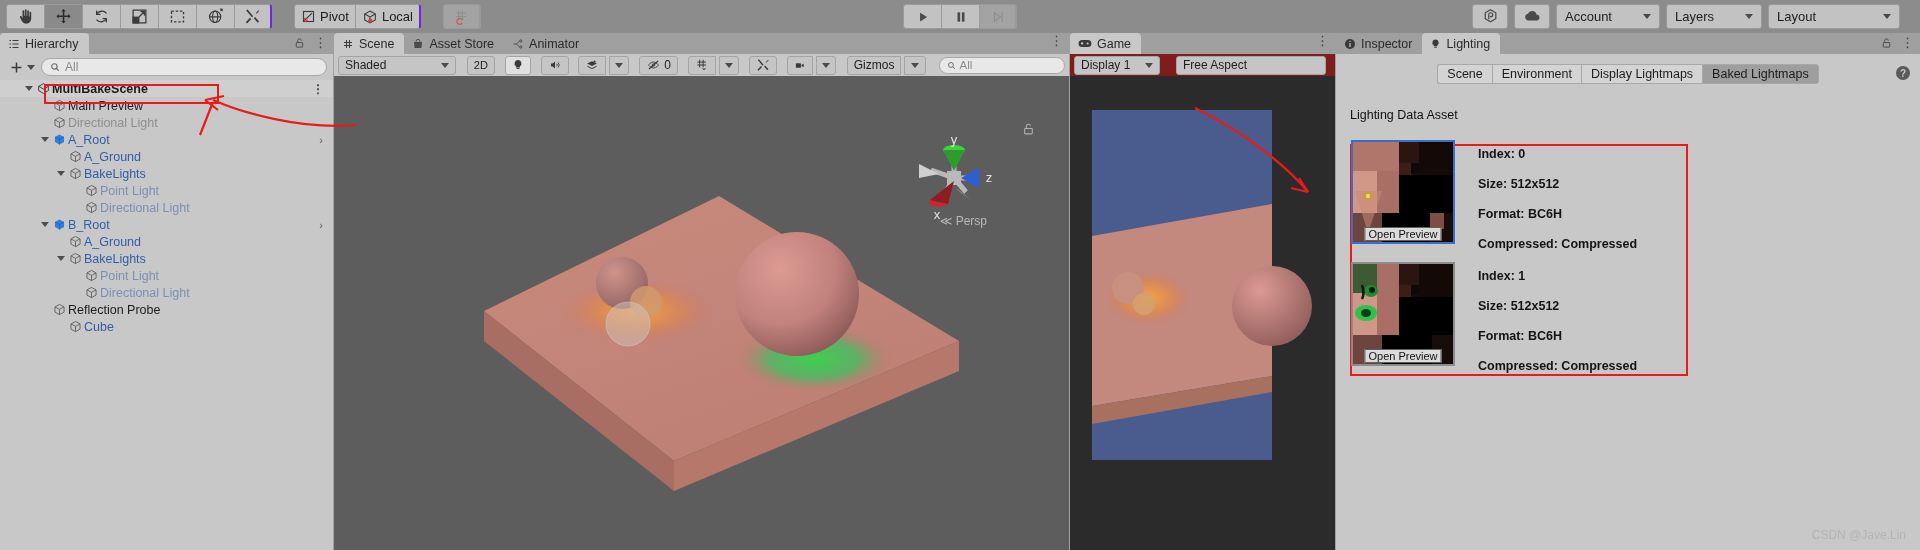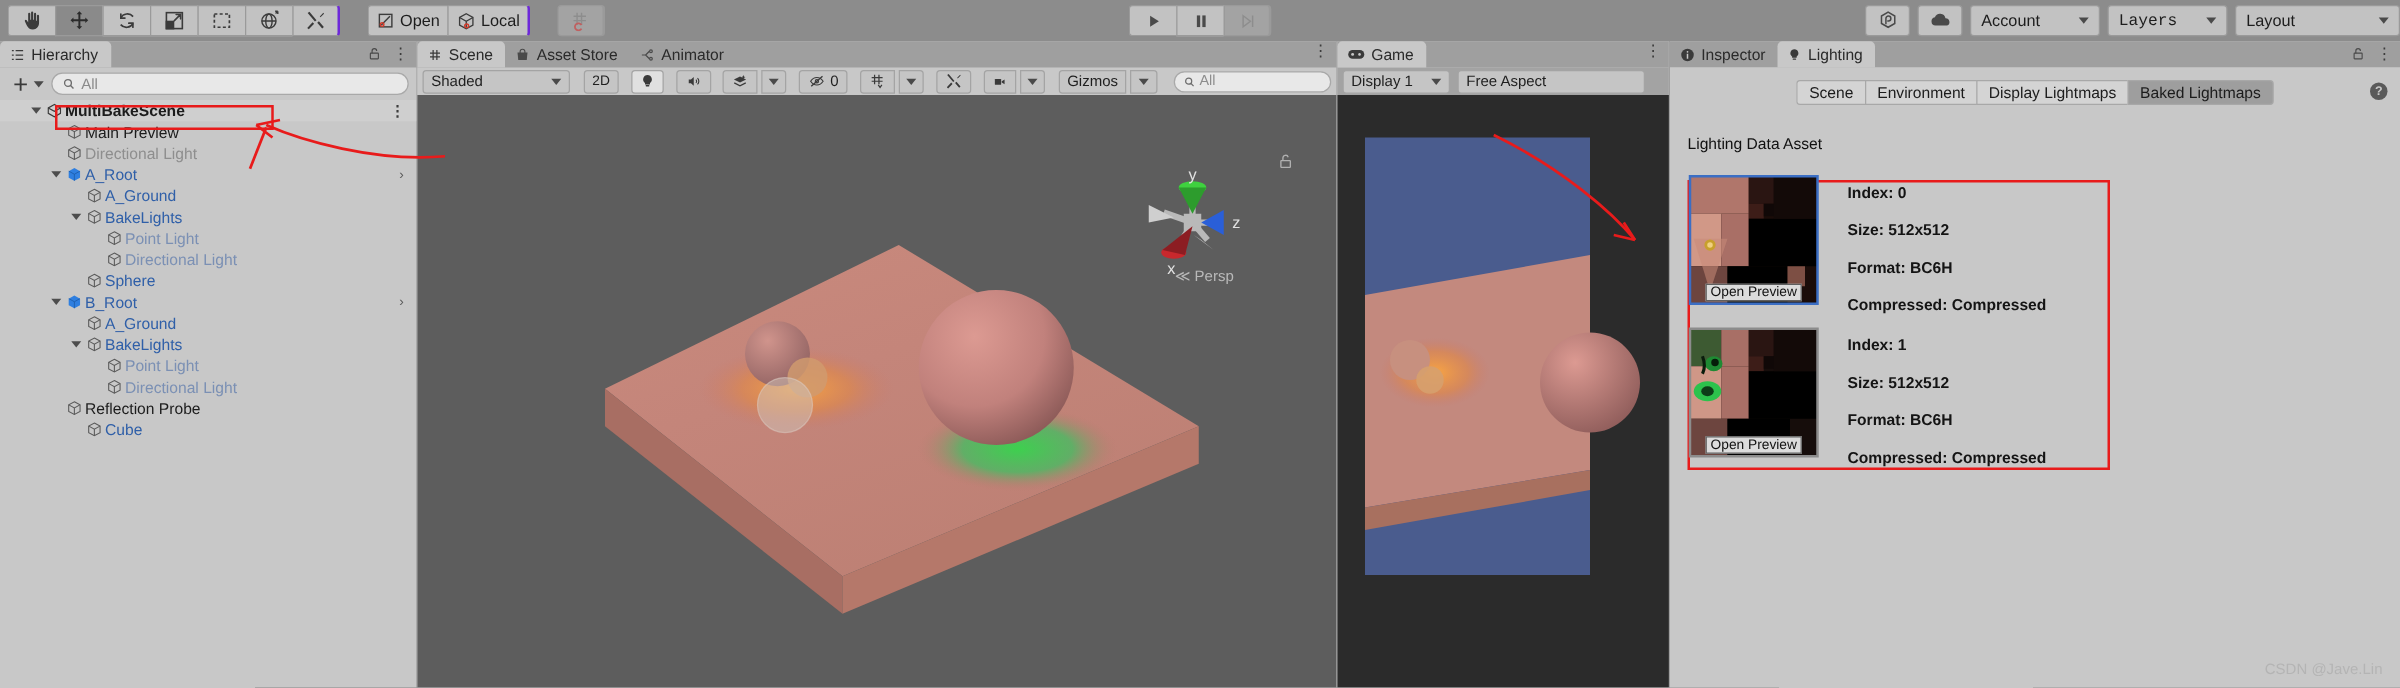--- a/index.html
+++ b/index.html
@@ -31,21 +31,21 @@
   .tbtn.dim { background: #a3a3a3; color: #8d8d8d; border-color:#9a9a9a; }
   .tbtn svg { display:block; }
   .tbtn-lbl { font-size: 13px; margin-left: 4px; color:#1d1d1d; }
   .sep { width: 16px; }
 
   .tb-center {
     position: absolute; left: 50%; transform: translateX(-50%);
     display:flex; align-items:center; height:25px;
   }
   .tb-right {
-    position: absolute; right: 0; display: flex; align-items: center; height: 25px; gap: 6px;
+    position: absolute; right: 20px; display: flex; align-items: center; height: 25px; gap: 6px;
   }
   .dropbtn {
     height: 25px; background: #c2c2c2; border: 1px solid #9a9a9a; border-radius: 3px;
     display: flex; align-items: center; padding: 0 8px; gap: 10px; color: #1d1d1d; font-size: 13px;
   }
   .dropbtn .caret { margin-left: auto; }
   .caret { width:0;height:0;border-left:4px solid transparent;border-right:4px solid transparent;border-top:5px solid #4a4a4a; }
   .iconbtn {
     width: 36px; height: 25px; background: #c2c2c2; border: 1px solid #9a9a9a; border-radius: 3px;
     display:flex; align-items:center; justify-content:center;
@@ -91,21 +91,21 @@
   .sbtn { height: 19px; background:#c5c5c5; border:1px solid #a4a4a4; display:flex; align-items:center; justify-content:center; padding:0 6px; font-size:12px; color:#1e1e1e; }
   .sbtn.l { border-radius: 3px 0 0 3px; }
   .sbtn.r { border-radius: 0 3px 3px 0; }
   .sbtn.solo { border-radius: 3px; }
   .shaded-dd { width: 150px; justify-content: space-between; border-radius:3px; }
   .scene-search { width: 160px; height: 17px; background:#e8e8e8; border:1px solid #a9a9a9; border-radius:9px; display:flex; align-items:center; padding:0 7px; gap:4px; color:#8d8d8d; font-size:11.5px; }
   .scene-view { position: relative; width: 735px; height: 474px; background: #5d5d5d; overflow: hidden; }
 
   
   #gamepanel { left: 1070px; top: 33px; width: 265px; height: 517px; }
-  .game-toolbar { height: 22px; background:#a3a3a3; display:flex; align-items:center; padding:1px 4px; gap:6px; }
+  .game-toolbar { height: 22px; background:#7f1d1d; display:flex; align-items:center; padding:1px 4px; gap:16px; }
   .game-view { width: 265px; height: 474px; background:#2b2b2b; position:relative; overflow:hidden; }
 
   
   #lightpanel { left: 1336px; top: 33px; width: 584px; height: 517px; }
   .light-body { padding: 8px 0 0 0; position: relative; height: 496px; background:#c8c8c8; }
   .subtabs { display:flex; justify-content:center; margin-top:2px; }
   .subtab { height: 20px; padding: 0 9px; background:#d4d4d4; border:1px solid #a8a8a8; border-right:none; display:flex; align-items:center; font-size:12.5px; color:#1c1c1c; }
   .subtab:first-child { border-radius: 3px 0 0 3px; }
   .subtab:last-child { border-radius: 0 3px 3px 0; border-right:1px solid #a8a8a8; }
   .subtab.active { background:#9e9e9e; }
@@ -192,21 +192,21 @@
 
     <div class="sep"></div>
 
     <div class="tbgroup">
       <div class="tbtn">
         <svg width="15" height="15" viewBox="0 0 24 24" fill="none" stroke="#3b3b3b" stroke-width="1.8">
             <rect x="4" y="4" width="16" height="16"></rect>
             <path d="M6.5 17.5L17.5 6.5"></path>
             <circle cx="7.5" cy="17" r="2.3" stroke="#d23b2b" stroke-width="1.8" fill="none"></circle>
           </svg>
-        <span class="tbtn-lbl">Open</span>
+        <span class="tbtn-lbl">Pivot</span>
       </div>
       <div class="tbtn">
         <svg width="16" height="16" viewBox="0 0 24 24" fill="none" stroke="#3b3b3b" stroke-width="1.6">
             <path d="M12 3l8 4.5v9L12 21l-8-4.5v-9z"></path>
             <path d="M4 7.5l8 4.5 8-4.5M12 12v9"></path>
             <circle cx="12.5" cy="17.5" r="2.3" stroke="#d23b2b" stroke-width="1.8"></circle>
           </svg>
         <span class="tbtn-lbl">Local</span>
       </div>
     </div>
@@ -251,21 +251,21 @@
       </div>
       <div class="iconbtn">
         <svg width="19" height="19" viewBox="0 0 24 24" fill="#4a4a4a">
             <path d="M18.5 17H6.8A4.3 4.3 0 0 1 6.2 8.5a5.6 5.6 0 0 1 10.7 1A3.9 3.9 0 0 1 18.5 17z"></path>
           </svg>
       </div>
       <div class="dropbtn" style="width:104px;">
         <span>Account</span>
         <span class="caret"></span>
       </div>
-      <div class="dropbtn" style="width:96px;font-family:Liberation Mono, monospace;">
+      <div class="dropbtn" style="width:96px;">
         <span>Layers</span>
         <span class="caret"></span>
       </div>
       <div class="dropbtn" style="width:132px;">
         <span>Layout</span>
         <span class="caret"></span>
       </div>
     </div>
   </div>
 
@@ -391,31 +391,20 @@
         <div class="hrow bluedim">
           <div style="width: 70px;"></div>
           <span class="twisty"></span>
           <span class="go-ico">
             <svg width="13" height="13" viewBox="0 0 24 24" fill="none" stroke="#5a5a5a" stroke-width="1.6">
               <path d="M12 2.6l8.4 4.6v9.6L12 21.4 3.6 16.8V7.2z"></path>
               <path d="M3.8 7.2L12 11.8l8.2-4.6M12 11.8v9.6"></path>
             </svg>
           </span>
           <span>Directional Light</span>
-        </div>
-        <div class="hrow blue">
-          <div style="width: 54px;"></div>
-          <span class="twisty"></span>
-          <span class="go-ico">
-            <svg width="13" height="13" viewBox="0 0 24 24" fill="none" stroke="#5a5a5a" stroke-width="1.6">
-              <path d="M12 2.6l8.4 4.6v9.6L12 21.4 3.6 16.8V7.2z"></path>
-              <path d="M3.8 7.2L12 11.8l8.2-4.6M12 11.8v9.6"></path>
-            </svg>
-          </span>
-          <span>Sphere</span>
         </div>
         <div class="hrow blue">
           <div style="width: 38px;"></div>
           <span class="twisty">
             <span class="tw"></span>
           </span>
           <span class="go-ico">
             <svg width="13" height="13" viewBox="0 0 24 24">
               <path d="M12 2.6l8.4 4.6v9.6L12 21.4 3.6 16.8V7.2z" fill="#2f7fe0"></path>
               <path d="M3.8 7.2L12 11.8l8.2-4.6M12 11.8v9.6" fill="none" stroke="#1c5ba8" stroke-width="1.2"></path>

